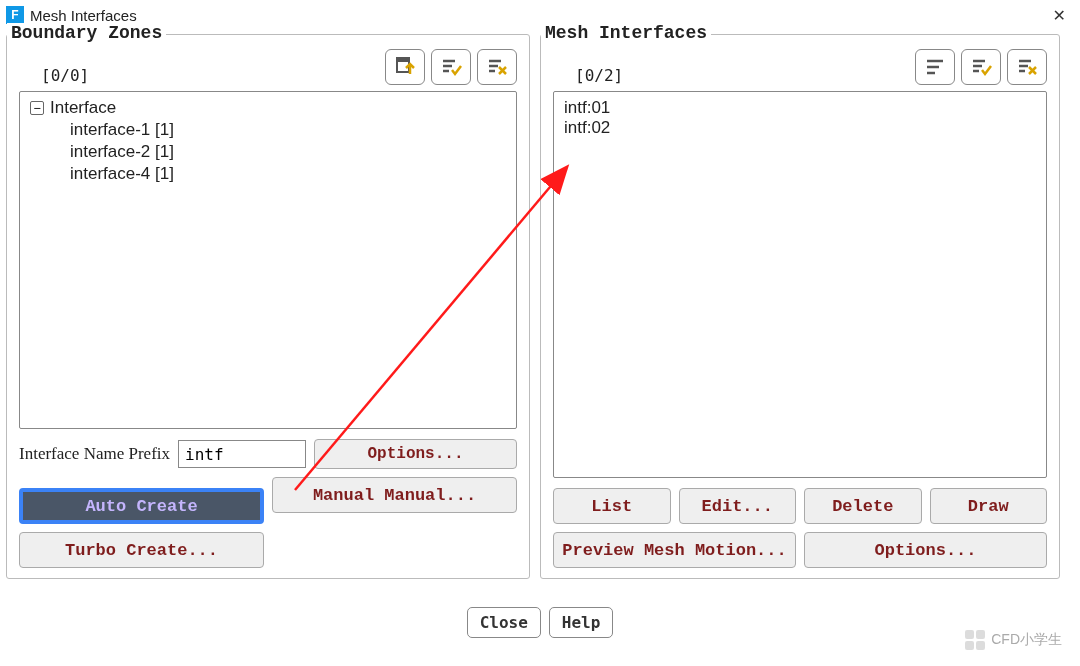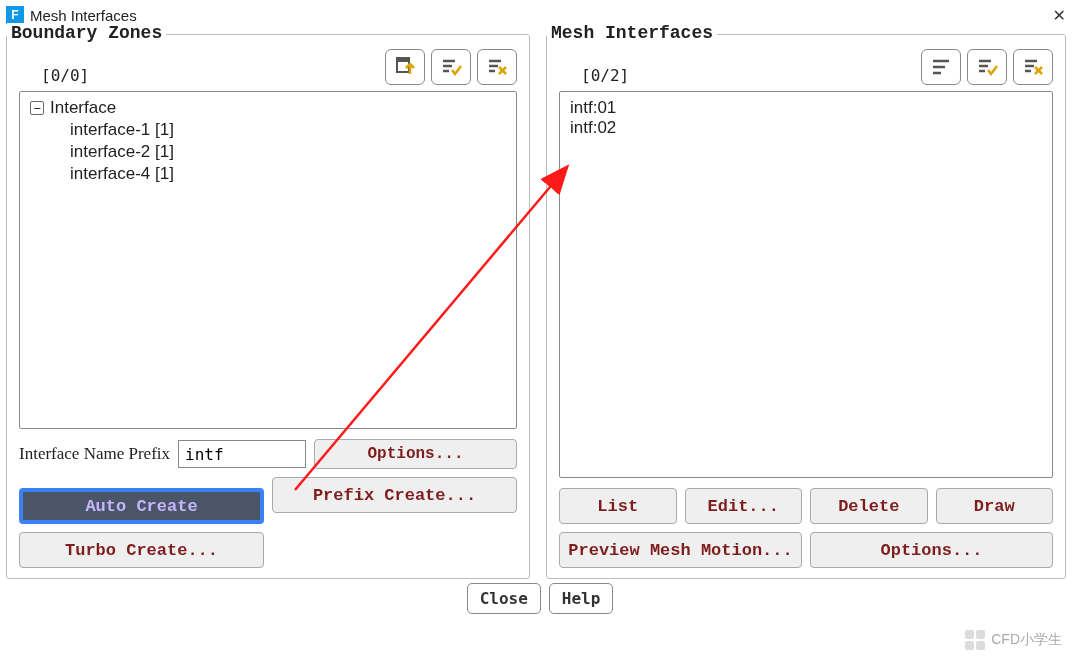--- a/index.html
+++ b/index.html
@@ -31,21 +31,21 @@
     margin-right: 6px;
   }
   .title-text { flex: 1; font-size: 15px; color: #222; }
   .title-close {
     font-size: 16px; padding: 0 8px; font-family: Arial, sans-serif;
     color: #333;
   }
   .main {
     display: flex;
     padding: 4px 6px 0 6px;
-    gap: 16px;
+    gap: 10px;
   }
   .panel {
     border: 1px solid #bbb;
     border-radius: 3px;
     position: relative;
   }
   .panel-left { width: 524px; height: 545px; }
   .panel-right { width: 520px; height: 545px; }
   .panel-title {
     position: absolute;
@@ -123,21 +123,21 @@
   }
   .button-grid-right {
     display: grid;
     grid-template-columns: repeat(4, 1fr);
     gap: 8px;
     margin-top: 10px;
   }
   .button-grid-right .span2 { grid-column: span 2; }
   .bottom-bar {
     display: flex; justify-content: center; gap: 8px;
-    margin-top: 4px;
+    margin-top: 28px;
   }
   .bottom-btn {
     border: 1.5px solid #888; border-radius: 5px;
     background: #fff;
     font-family: Consolas, monospace; font-size: 16px; font-weight: bold;
     padding: 5px 12px;
     color: #333;
   }
   .watermark {
     position: absolute;
@@ -206,21 +206,21 @@
       </div>
 
       <div class="prefix-row">
         <span class="prefix-label">Interface Name Prefix</span>
         <input class="prefix-input" value="intf" style="">
         <div class="btn btn-small" style="flex:1">Options...</div>
       </div>
 
       <div class="button-grid-left">
         <div class="btn btn-primary">Auto Create</div>
-        <div class="btn">Prefix Create...</div>
+        <div class="btn">Manual Manual...</div>
         <div class="btn">Turbo Create...</div>
       </div>
     </div>
   </div>
 
   <div class="panel panel-right">
     <div class="panel-title mono">Mesh Interfaces</div>
     <div class="panel-body">
       <div class="list-header">
         <div class="counter">[0/2]</div>

